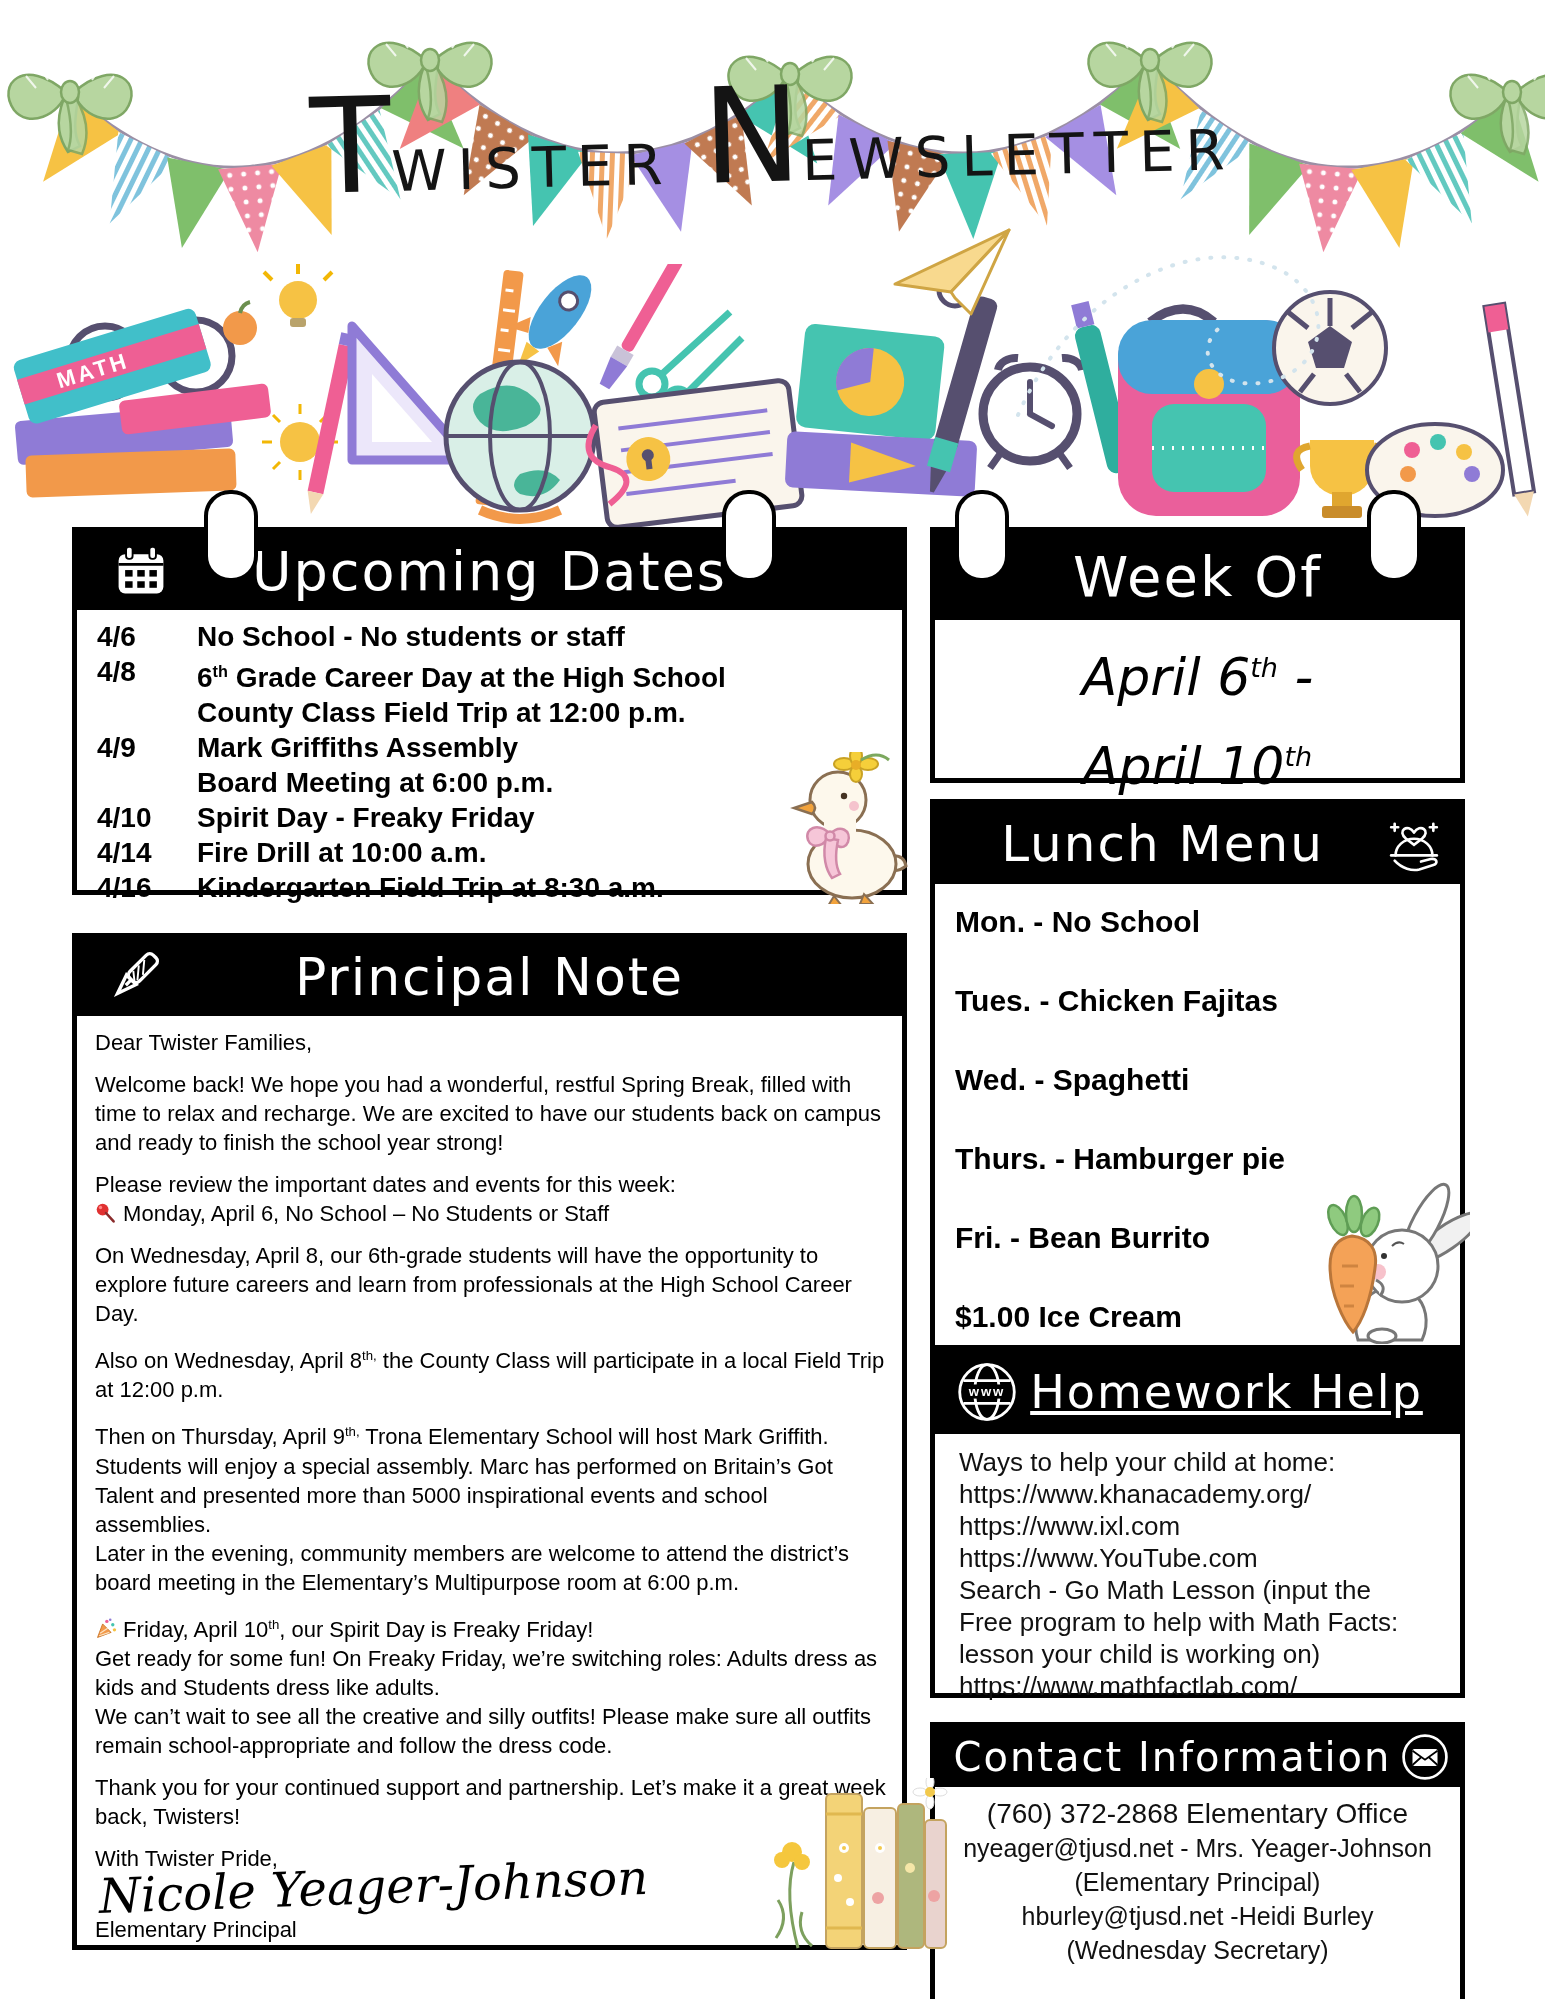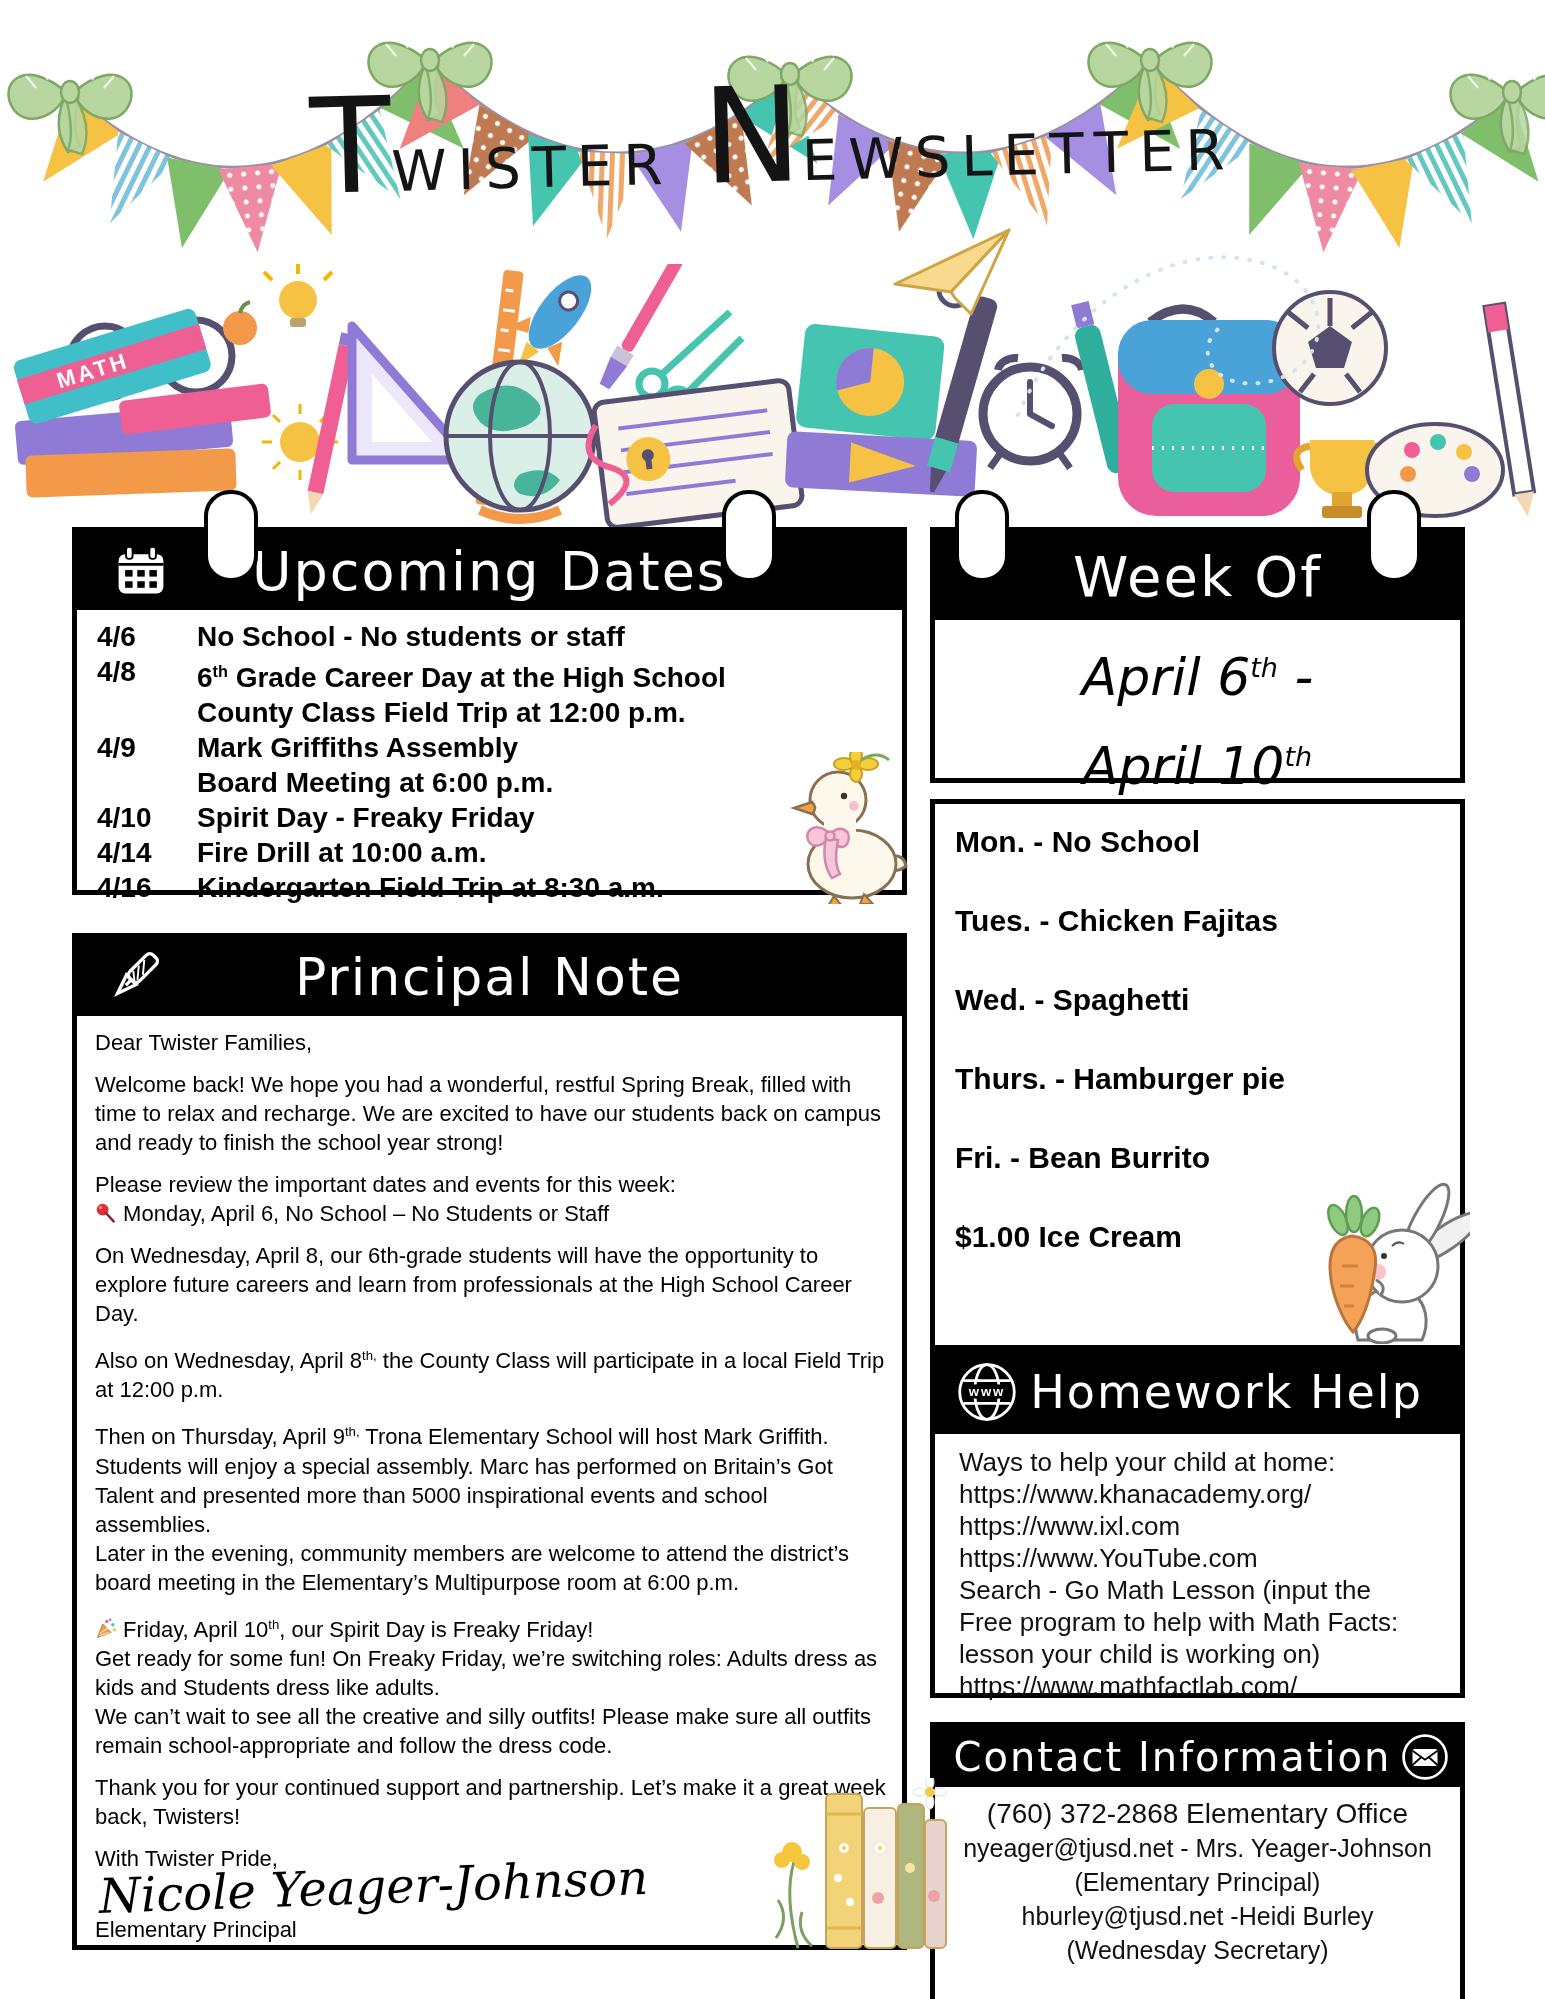--- a/index.html
+++ b/index.html
@@ -61,21 +61,21 @@
   .note-p{margin:0 0 13px 0;}
   .note-p.tight{margin-top:-13px;}
   .note-p sup{font-size:60%;}
   .inline-icon{display:inline-block;vertical-align:-3px;line-height:0;}
   .signature{font-family:"DejaVu Serif",serif;font-style:italic;font-size:48px;
              margin:-4px 0 4px 4px;transform:rotate(-2deg);transform-origin:left;}
   .role{font-size:22px;}
 
   .sec-homework{left:930px;top:1345px;width:535px;height:353px;}
   .sec-homework .sec-hdr{height:84px;}
-  .sec-homework .hdr-title{font-size:46px;margin-left:58px;}
+  .sec-homework .hdr-title{font-size:46px;margin-left:58px;text-decoration:underline;}
   .hw-lines{padding:12px 0 0 24px;font-size:26px;line-height:32px;color:#111;}
 
   .sec-contact{left:930px;top:1722px;width:535px;height:308px;}
   .sec-contact .sec-hdr{height:60px;border-bottom:3px solid #fff;}
   .sec-contact .hdr-title{font-size:40px;margin-right:50px;}
   .ct-lines{padding-top:7px;text-align:center;font-size:25px;line-height:34px;color:#111;}
   .ct-lines .ct-line:first-child{font-size:28px;}
 
   
   .duck-svg{left:782px;top:752px;width:142px;height:152px;z-index:50;}
@@ -406,20 +406,32 @@
     <header class="sec-hdr">
       <h2 class="hdr-title">Week Of</h2>
     </header>
     <div class="week-body">
       <div class="week-line"><span>April 6</span><sup>th</sup><span> -</span></div>
       <div class="week-line"><span>April 10</span><sup>th</sup><span></span></div>
     </div>
   </section>
 
   <section class="sec sec-lunch">
+    <header class="sec-hdr">
+      <h2 class="hdr-title">Lunch Menu</h2>
+      <span class="hdr-icon" style="right:14px">
+        <svg viewBox="0 0 72 66" width="64" height="58" fill="none" stroke="#fff" stroke-width="3" stroke-linecap="round">
+          <path d="M36,20 c-7,-11 -20,-2 -9,7 l9,7 l9,-7 c11,-9 -2,-18 -9,-7"></path>
+          <path d="M14,10 v8 M10,14 h8 M58,10 v8 M54,14 h8"></path>
+          <path d="M15,46 a21,19 0 0 1 42,0"></path>
+            <path d="M10,46 h52"></path>
+          <path d="M14,52 c8,9 20,12 28,10 l16,-5 c6,-2 4,-8 -3,-7 l-11,3"></path>
+        </svg>
+      </span>
+    </header>
     <div class="lunch-list">
         <div class="lunch-item">Mon. - No School</div>
         <div class="lunch-item">Tues. -  Chicken Fajitas</div>
         <div class="lunch-item">Wed. - Spaghetti</div>
         <div class="lunch-item">Thurs. - Hamburger pie</div>
         <div class="lunch-item">Fri. -  Bean Burrito</div>
         <div class="lunch-item">$1.00 Ice Cream</div>
       </div>
   </section>
 

